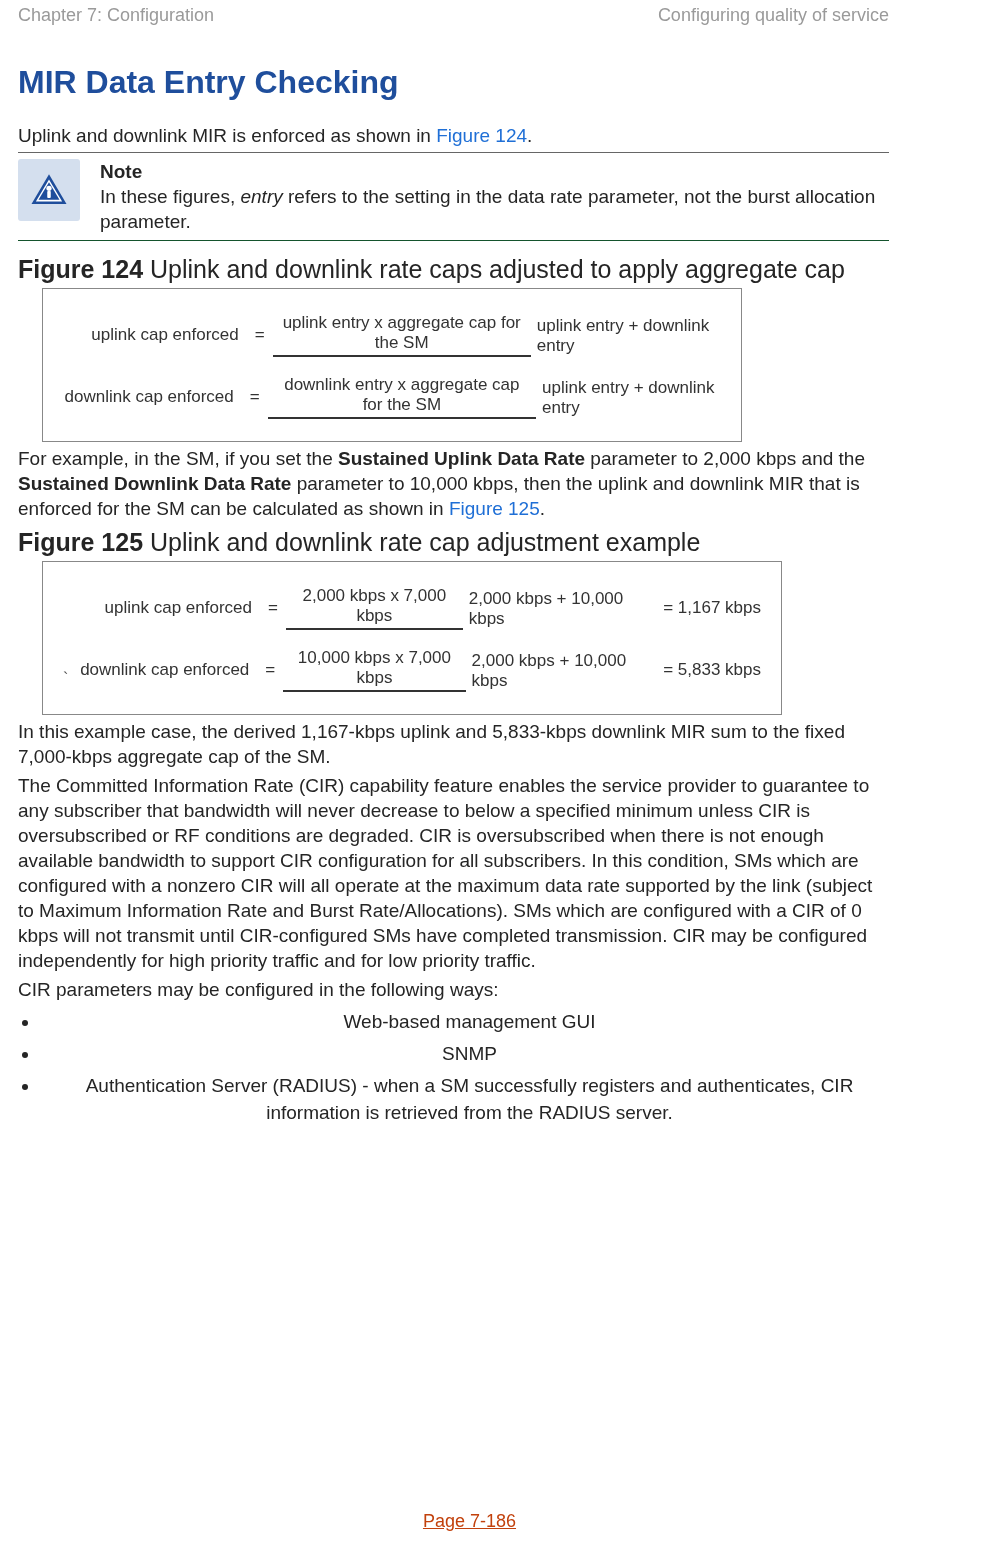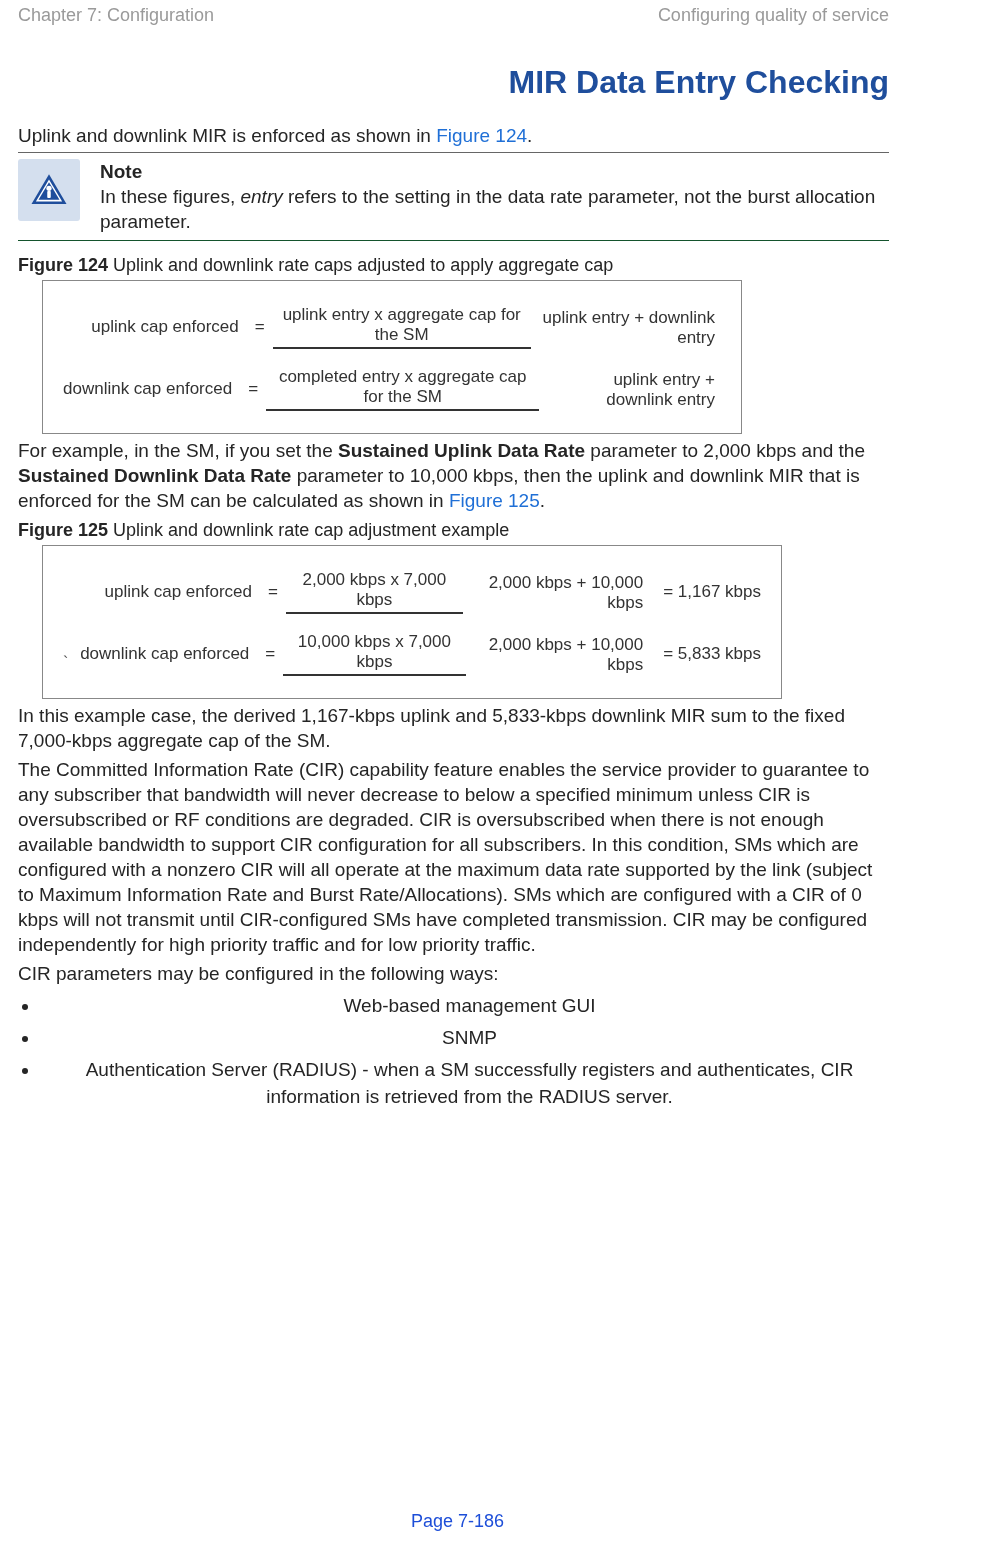--- a/index.html
+++ b/index.html
@@ -25,21 +25,20 @@
     color: #9a9a9a;
     margin-bottom: 38px;
   }
   .h1 {
     font-family: "Arial Narrow", "Segoe UI Semibold", Arial, sans-serif;
     font-stretch: condensed;
     font-weight: 700;
     font-size: 32px;
     color: #1f4e9c;
     margin: 0 0 22px 0;
-    text-align: right;
   }
   .body-text {
     font-size: 19px;
     line-height: 1.32;
     margin: 0 0 4px 0;
     color: #252525;
   }
   .link {
     color: #1f6fd6;
   }
@@ -60,21 +59,21 @@
     align-items: center;
     justify-content: center;
     flex: none;
     margin-right: 20px;
   }
   .note-icon-box svg { width: 42px; height: 42px; }
   .note-content { flex: 1; font-size: 19px; line-height: 1.32; }
   .note-label { font-weight: 700; display: block; }
   .note-text em { font-style: italic; }
   .figure-caption {
-    font-size: 18px;
+    font-size: 25px;
     margin-top: 6px;
     margin-bottom: 4px;
   }
   .figure-caption .fig-label { font-weight: 700; }
   .figure-box {
     border: 1px solid #888;
     margin: 0 0 4px 24px;
     width: 700px;
     padding: 18px 20px 22px 20px;
     box-sizing: border-box;
@@ -102,21 +101,21 @@
     flex-direction: row;
     align-items: center;
   }
   .formula-frac .num {
     padding: 0 6px 2px 6px;
     border-bottom: 2px solid #333;
     text-align: center;
   }
   .formula-frac .den {
     padding: 2px 6px 0 6px;
-    text-align: right;
+    text-align: left;
   }
   .formula-result {
     padding-left: 14px;
     white-space: nowrap;
   }
   .backtick {
     font-size: 16px;
     color: #555;
     align-self: flex-end;
     padding-right: 2px;
@@ -129,25 +128,26 @@
     line-height: 1.45;
   }
   ul.bullets li {
     margin-bottom: 4px;
     padding-left: 10px;
     text-align: center;
   }
   .footer {
     position: absolute;
     bottom: 24px;
-    left: 4px;
+    left: 16px;
     width: 100%;
     text-align: center;
     font-size: 18px;
-    color: #1d4ed8;
+    color: #c2410c;
+    text-decoration: underline;
   }
   b { font-weight: 700; }
 </style>
 </head>
 <body>
 
 <div class="page">
 
   <div class="topbar">
     <span>Chapter 7:  Configuration</span>
@@ -188,21 +188,21 @@
       <span class="formula-eq">=</span>
       <span class="formula-frac">
         <span class="num">uplink entry  x  aggregate cap for the SM</span>
         <span class="den">uplink entry  +   downlink entry</span>
       </span>
     </div>
     <div class="formula-row">
       <span class="formula-lhs">downlink cap enforced</span>
       <span class="formula-eq">=</span>
       <span class="formula-frac">
-        <span class="num">completed entry  x  aggregate cap for the SM</span>
+        <span class="num">downlink entry  x  aggregate cap for the SM</span>
         <span class="den">uplink entry  +   downlink entry</span>
       </span>
     </div>
   </div>
 
   <p class="body-text">
     <span>For example, in the SM, if you set the </span><b>Sustained Uplink Data Rate</b><span> parameter to 2,000 kbps and the </span><b>Sustained Downlink Data Rate</b><span> parameter to 10,000 kbps, then the uplink and downlink MIR that is enforced for the SM can be calculated as shown in </span><span class="link">Figure 125</span><span>.</span>
   </p>
 
   <div class="figure-caption">

